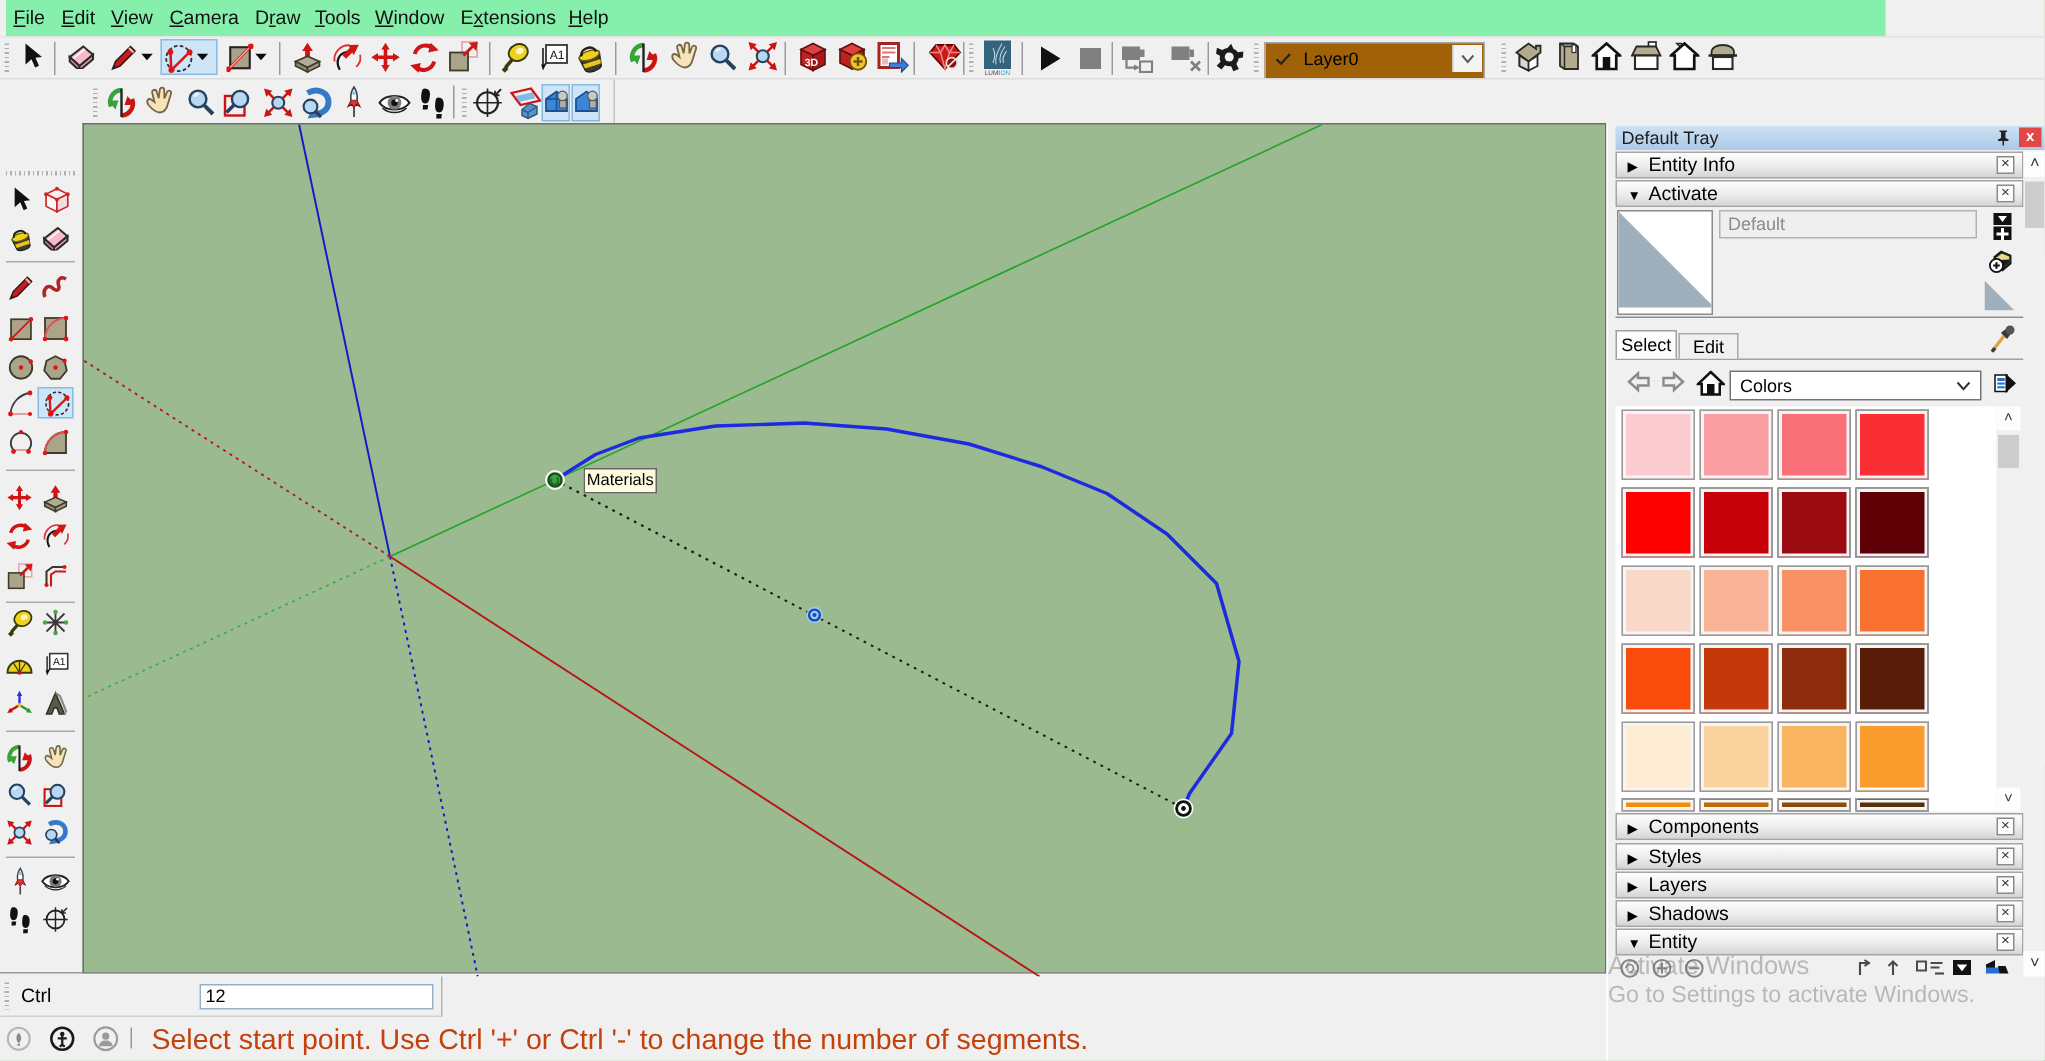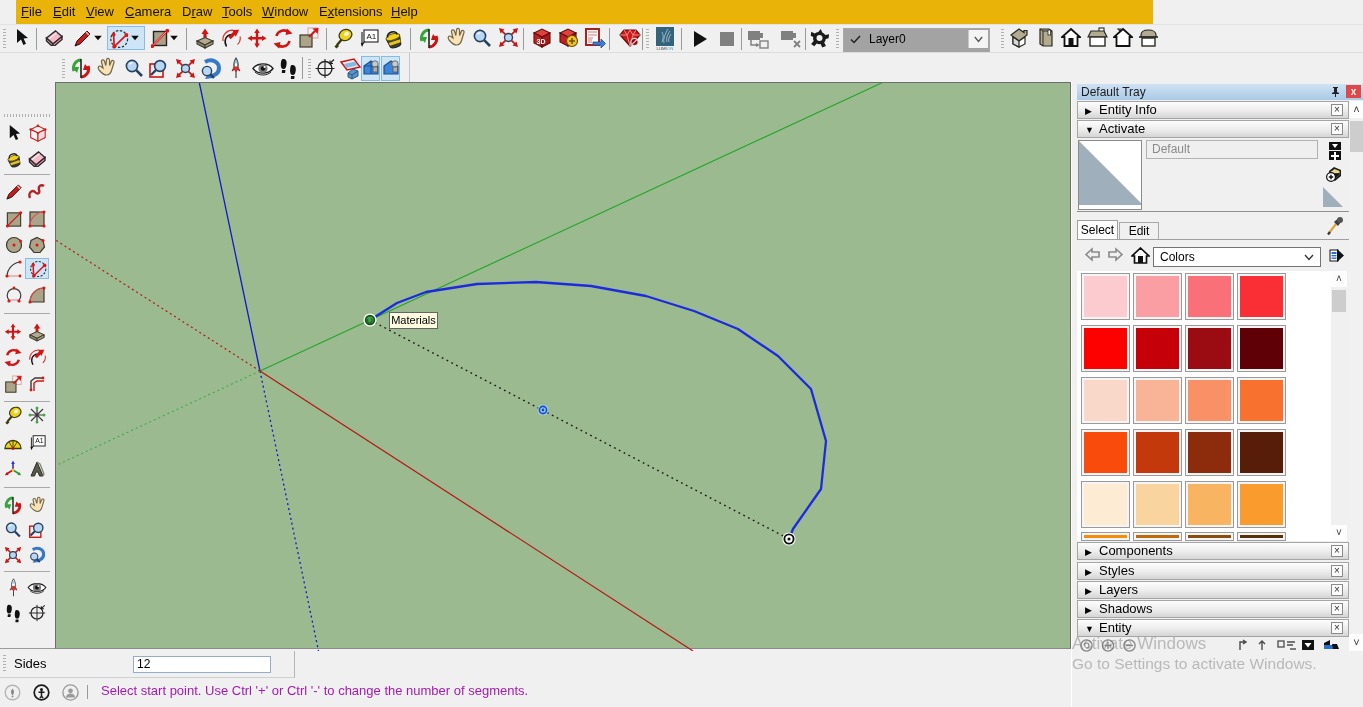--- a/index.html
+++ b/index.html
@@ -1,19 +1,19 @@
 <!DOCTYPE html>
 <html><head>
 <meta charset="utf-8">
 <style>
 html,body{margin:0;padding:0;}
 #app{position:relative;width:1363px;height:707px;overflow:hidden;
   font-family:"Liberation Sans",sans-serif;background:#f0f0f0;}
 .abs{position:absolute;}
-#menubar{left:16px;top:0;width:1137px;height:24px;background:#eab308;}
+#menubar{left:4px;top:0;width:1253px;height:24px;background:#86efac;}
 .mi{position:absolute;top:0;height:24px;line-height:24px;font-size:13px;color:#111;}
 .mi u{text-decoration:underline;}
 #row1{left:0;top:24px;width:1363px;height:28px;background:#f0f0f0;border-top:1px solid #e3e3e3;}
 #row2{left:0;top:52px;width:1363px;height:30px;background:#f0f0f0;border-top:1px solid #dcdcdc;box-sizing:border-box;}
 .sep1{position:absolute;top:3px;width:1px;height:22px;background:#9b9b9b;}
 .sep2{position:absolute;top:4px;width:1px;height:22px;background:#9b9b9b;}
 .grip{position:absolute;width:3px;background-image:repeating-linear-gradient(180deg,#b0b0b0 0 1px,transparent 1px 3px);}
 #lefttb{left:0;top:82px;width:55px;height:566px;background:#f0f0f0;border-bottom:1px solid #9a9a9a;}
 #canvas{left:56px;top:82px;width:1014px;height:568px;background:#9bba90;}
 .lsep{position:absolute;left:4px;width:46px;height:1px;background:#a8a8a8;}
@@ -214,21 +214,21 @@
         <rect x="1" y="2" width="12" height="9" fill="#808080"></rect>
         <rect x="13" y="4" width="3" height="5" fill="#808080"></rect>
         <path d="M14 12 L20 18 M20 12 L14 18" stroke="#808080" stroke-width="1.8"></path>
       </svg>
     <div class="sep1" style="left:805px"></div>
     <svg style="position:absolute;left:810px;top:3px" width="19" height="20" viewBox="0 0 19 20">
         <path d="M9.5 1 L11.5 4.2 A 6.3 6.3 0 0 1 14.8 6.1 L18.5 5 L18.5 9 L15.8 10 A 6.3 6.3 0 0 1 14.8 13.9 L17 17 L13.5 19 L11.5 15.8 A 6.3 6.3 0 0 1 7.5 15.8 L5.5 19 L2 17 L4.2 13.9 A 6.3 6.3 0 0 1 3.2 10 L0.5 9 L0.5 5 L4.2 6.1 A 6.3 6.3 0 0 1 7.5 4.2 Z" fill="#1a1a1a" transform="rotate(8 9.5 10)"></path>
         <circle cx="9.5" cy="10" r="3" fill="#f0f0f0"></circle>
       </svg>
     <div class="grip" style="left:836px;top:4px;height:20px"></div>
-    <div style="position:absolute;left:843px;top:3px;width:147px;height:34px;background:#a3a3a3;border:1px solid #a8a8a8;box-sizing:border-box;">
+    <div style="position:absolute;left:843px;top:3px;width:147px;height:34px;background:#a16207;border:1px solid #a8a8a8;box-sizing:border-box;">
       <svg style="position:absolute;left:6px;top:6px" width="11" height="9" viewBox="0 0 11 9">
           <path d="M1 4.5 L4 7.5 L10 1" fill="none" stroke="#222" stroke-width="1.5"></path>
         </svg>
       <div style="position:absolute;left:25px;top:3px;font-size:12px;color:#000;">Layer0</div>
       <div style="position:absolute;right:1px;top:1px;width:19px;height:18px;background:#f4f4f4;border-left:1px solid #c8c8c8;">
         <svg style="position:absolute;left:5px;top:6px" width="9" height="7" viewBox="0 0 9 7">
             <path d="M0.8 1 L4.5 5.4 L8.2 1" fill="none" stroke="#555" stroke-width="1.3"></path>
           </svg>
       </div>
     </div>
@@ -750,37 +750,37 @@
       </svg>
 
     <div style="position:absolute;left:277px;top:19px;width:15px;height:550px;background:#f1f1f1;">
       <div style="position:absolute;left:0;top:0;width:15px;height:17px;background:#fdfdfd;text-align:center;font-size:11px;line-height:16px;color:#333;">˄</div>
       <div style="position:absolute;left:1px;top:20px;width:13px;height:31px;background:#cdcdcd;"></div>
       <div style="position:absolute;left:0;top:533px;width:15px;height:17px;background:#fdfdfd;text-align:center;font-size:11px;line-height:16px;color:#333;">˅</div>
     </div>
   </div>
   <div id="mbar" class="abs">
     <div class="grip" style="left:3px;top:4px;height:18px"></div>
-    <div style="position:absolute;left:14px;top:5px;font-size:13px;color:#000">Sides</div>
-    <div style="position:absolute;left:133px;top:5px;width:138px;height:17px;background:#fff;border:1px solid #93aec8;box-sizing:border-box;font-size:12px;line-height:15px;padding-left:3px;color:#000">12</div>
+    <div style="position:absolute;left:14px;top:5px;font-size:13px;color:#000">Ctrl</div>
+    <div style="position:absolute;left:133px;top:5px;width:156px;height:17px;background:#fff;border:1px solid #93aec8;box-sizing:border-box;font-size:12px;line-height:15px;padding-left:3px;color:#000">12</div>
   </div>
   <div id="statusbar" class="abs">
     <svg style="position:absolute;left:4px;top:6px" width="17" height="17" viewBox="0 0 17 17">
         <circle cx="8.5" cy="8.5" r="7.3" fill="none" stroke="#b5b5b5" stroke-width="1.4"></circle>
         <path d="M8.5 4.5 C 10.6 6.5 10.6 9.5 8.5 11.5 C 6.4 9.5 6.4 6.5 8.5 4.5 Z" fill="#8a8a8a"></path>
         <circle cx="8.5" cy="12.5" r="0.9" fill="#8a8a8a"></circle>
       </svg>
     <svg style="position:absolute;left:33px;top:6px" width="17" height="17" viewBox="0 0 17 17">
         <circle cx="8.5" cy="8.5" r="7.3" fill="none" stroke="#1a1a1a" stroke-width="1.7"></circle>
         <circle cx="8.5" cy="5.4" r="1.5" fill="#1a1a1a"></circle>
         <path d="M8.5 6.5 L8.5 12.5 M5.5 8.2 L11.5 8.2 M8.5 12.5 L6.8 13.8 M8.5 12.5 L10.2 13.8" stroke="#1a1a1a" stroke-width="1.5"></path>
       </svg>
     <svg style="position:absolute;left:62px;top:6px" width="17" height="17" viewBox="0 0 17 17">
         <circle cx="8.5" cy="8.5" r="7.6" fill="none" stroke="#9a9a9a" stroke-width="1.4"></circle>
         <circle cx="8.5" cy="6.8" r="2.4" fill="#9a9a9a"></circle>
         <path d="M3.8 13.5 C 4.2 10.8 6 9.6 8.5 9.6 C 11 9.6 12.8 10.8 13.2 13.5" fill="#9a9a9a"></path>
       </svg>
     <div style="position:absolute;left:87px;top:7px;width:1px;height:14px;background:#999"></div>
-    <div style="position:absolute;left:101px;top:5px;font-size:13px;color:#a21caf">Select start point. Use Ctrl '+' or Ctrl '-' to change the number of segments.</div>
+    <div style="position:absolute;left:101px;top:5px;font-size:19px;color:#c2410c">Select start point. Use Ctrl '+' or Ctrl '-' to change the number of segments.</div>
   </div>
   <div class="wm" style="left:1072px;top:634px;font-size:17px;">Activate Windows</div>
   <div class="wm" style="left:1072px;top:655px;font-size:15.5px;">Go to Settings to activate Windows.</div>
 </div>
 
 </body></html>

